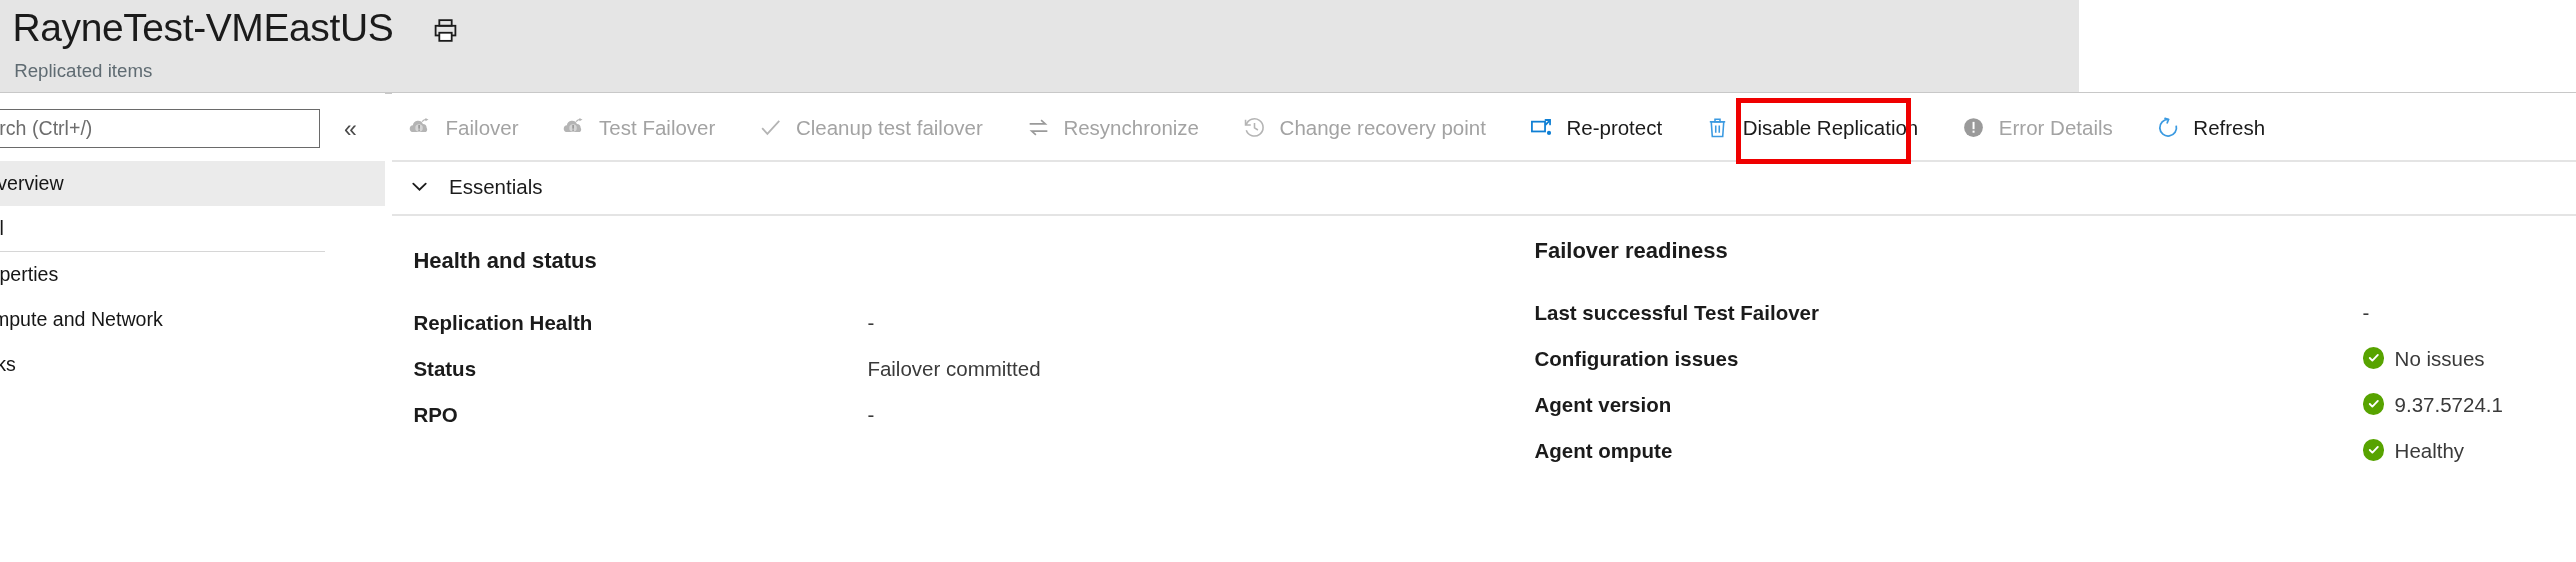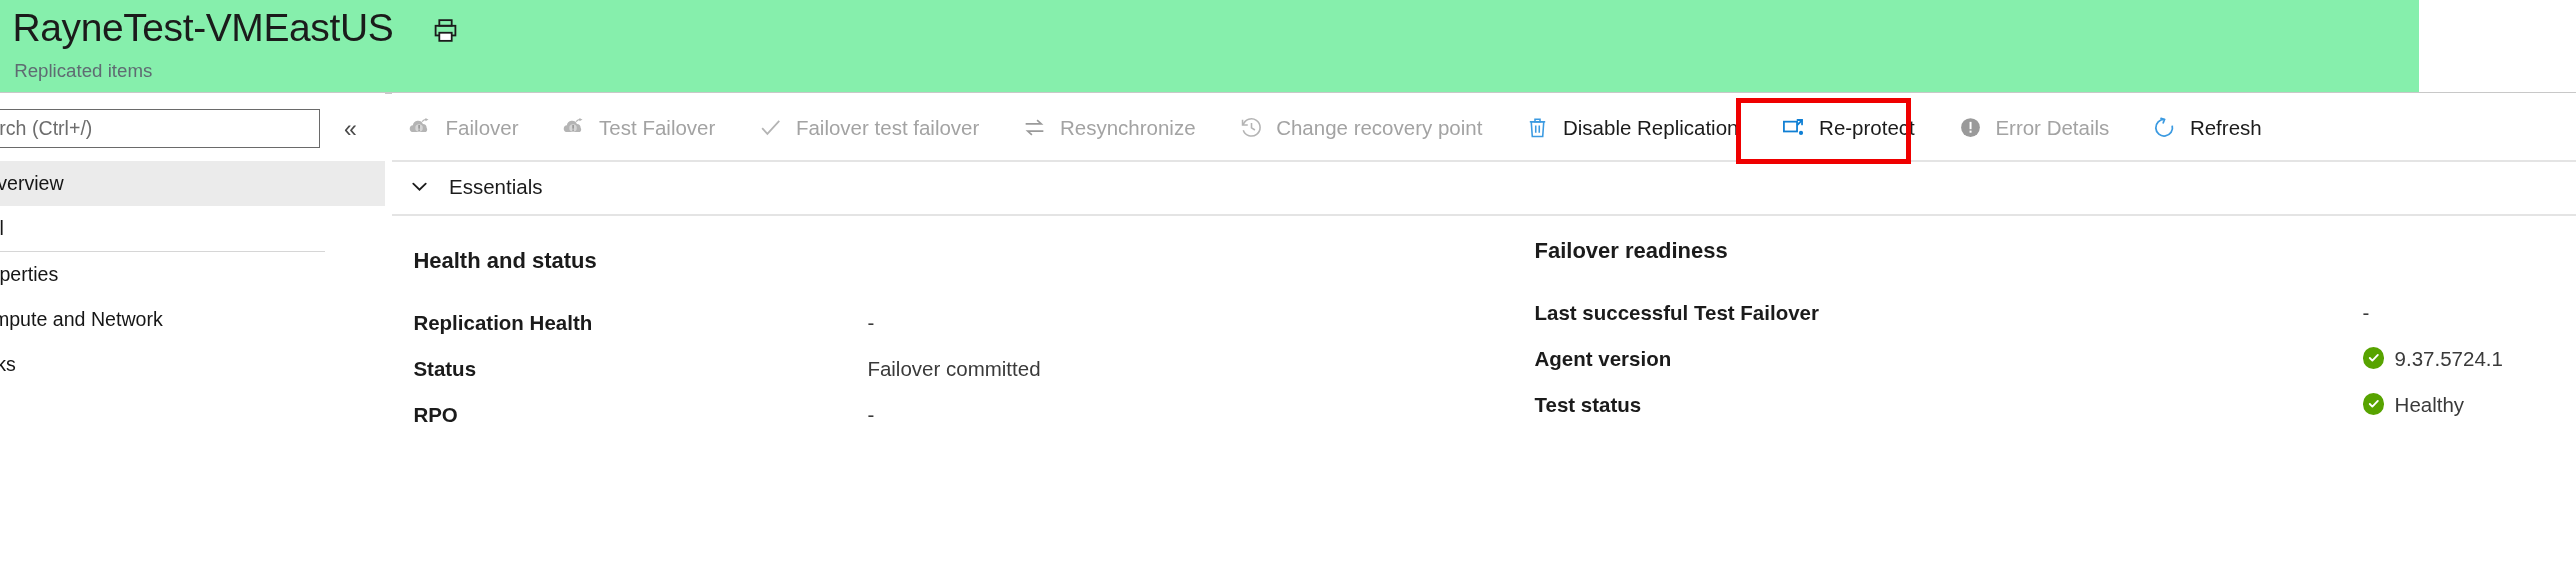--- a/index.html
+++ b/index.html
@@ -13,23 +13,23 @@
     font-family: "Liberation Sans", sans-serif;
     color: #161616;
     overflow: hidden;
     position: relative;
   }
 
   
   .header {
     position: absolute;
     left: 0; top: 0;
-    width: 2419px;
+    width: 2079px;
     height: 93px;
-    background: #86efac;
+    background: #e5e5e5;
     box-sizing: border-box;
   }
   .title-row {
     position: absolute;
     left: 12.5px; top: 5.3px;
     display: flex;
     align-items: center;
     gap: 37px;
   }
   .page-title {
@@ -351,21 +351,21 @@
       </span>
       <span class="txt">Test Failover</span>
     </div>
 
     <div class="cmd disabled">
       <span class="ic">
         <svg width="25" height="25" viewBox="0 0 24 24" fill="none" stroke="#b4b4b4" stroke-width="1.7">
           <path d="M4 12.6l5 5.6L20.4 5.6"></path>
         </svg>
       </span>
-      <span class="txt">Failover test failover</span>
+      <span class="txt">Cleanup test failover</span>
     </div>
 
 
     <div class="cmd disabled">
       <span class="ic">
         <svg width="25" height="25" viewBox="0 0 24 24" fill="none" stroke="#9a9a9a" stroke-width="1.6">
           <path d="M3.5 8.5h15l-4-3.6"></path>
           <path d="M20.5 15.5h-15l4 3.6"></path>
         </svg>
       </span>
@@ -374,44 +374,44 @@
 
     <div class="cmd disabled">
       <span class="ic">
         <svg width="25" height="25" viewBox="0 0 24 24" fill="none" stroke="#b4b4b4" stroke-width="1.5">
           <path d="M4 9.5A8.3 8.3 0 1 1 4.1 14.6"></path>
           <path d="M3.4 4.6v5h5"></path>
           <path d="M12 7.6v4.8l3.3 2"></path>
         </svg>
       </span>
       <span class="txt">Change recovery point</span>
+    </div>
+
+    <div class="cmd enabled">
+      <span class="ic">
+        <svg width="25" height="25" viewBox="0 0 24 24" fill="none" stroke="#0f7fd4" stroke-width="1.7">
+          <rect x="2.8" y="6.4" width="12.6" height="9.4"></rect>
+          <path d="M15.8 4.8h4.4v4.2" stroke-linecap="round"></path>
+          <path d="M20.2 5.2l-4.6 4.4"></path>
+          <circle cx="19.2" cy="17.2" r="2" fill="#0f7fd4" stroke="none"></circle>
+        </svg>
+      </span>
+      <span class="txt">Re-protect</span>
     </div>
 
     <div class="cmd enabled">
       <span class="ic">
         <svg width="25" height="25" viewBox="0 0 24 24" fill="none" stroke="#3b9ae1" stroke-width="1.5">
           <path d="M6 6.5h12l-1 14.2H7z"></path>
           <path d="M4.6 6.5h14.8"></path>
           <path d="M9.6 4h4.8v2.5H9.6z"></path>
           <path d="M10.3 10v7M13.7 10v7"></path>
         </svg>
       </span>
       <span class="txt">Disable Replication</span>
-    </div>
-
-    <div class="cmd enabled">
-      <span class="ic">
-        <svg width="25" height="25" viewBox="0 0 24 24" fill="none" stroke="#0f7fd4" stroke-width="1.7">
-          <rect x="2.8" y="6.4" width="12.6" height="9.4"></rect>
-          <path d="M15.8 4.8h4.4v4.2" stroke-linecap="round"></path>
-          <path d="M20.2 5.2l-4.6 4.4"></path>
-          <circle cx="19.2" cy="17.2" r="2" fill="#0f7fd4" stroke="none"></circle>
-        </svg>
-      </span>
-      <span class="txt">Re-protect</span>
     </div>
 
     <div class="cmd disabled">
       <span class="ic">
         <svg width="25" height="25" viewBox="0 0 24 24">
           <circle cx="12" cy="12" r="9" fill="#9a9a9a"></circle>
           <rect x="11.1" y="6.6" width="1.9" height="7" fill="#ffffff"></rect>
           <rect x="11.1" y="15" width="1.9" height="2" fill="#ffffff"></rect>
         </svg>
       </span>
@@ -472,35 +472,46 @@
     <div class="pane right">
       <div class="pane-title">Failover readiness</div>
 
       <div class="kv">
         <span class="k">Last successful Test Failover</span>
         <span class="v">
           <span class="dash">-</span>
         </span>
       </div>
 
+      <div class="kv">
+        <span class="k">Configuration issues</span>
+        <span class="v">
+          <span class="check">
+            <svg width="13.4" height="13.4" viewBox="0 0 24 24" fill="none" stroke="#ffffff" stroke-width="3.4">
+              <path d="M5 12.6l4.6 4.6L19.4 7" stroke-linecap="round" stroke-linejoin="round"></path>
+            </svg>
+          </span>
+          <span>No issues</span>
+        </span>
+      </div>
 
       <div class="kv">
         <span class="k">Agent version</span>
         <span class="v">
           <span class="check">
             <svg width="13.4" height="13.4" viewBox="0 0 24 24" fill="none" stroke="#ffffff" stroke-width="3.4">
               <path d="M5 12.6l4.6 4.6L19.4 7" stroke-linecap="round" stroke-linejoin="round"></path>
             </svg>
           </span>
           <span>9.37.5724.1</span>
         </span>
       </div>
 
       <div class="kv">
-        <span class="k">Test status</span>
+        <span class="k">Agent ompute</span>
         <span class="v">
           <span class="check">
             <svg width="13.4" height="13.4" viewBox="0 0 24 24" fill="none" stroke="#ffffff" stroke-width="3.4">
               <path d="M5 12.6l4.6 4.6L19.4 7" stroke-linecap="round" stroke-linejoin="round"></path>
             </svg>
           </span>
           <span>Healthy</span>
         </span>
       </div>
     </div>

